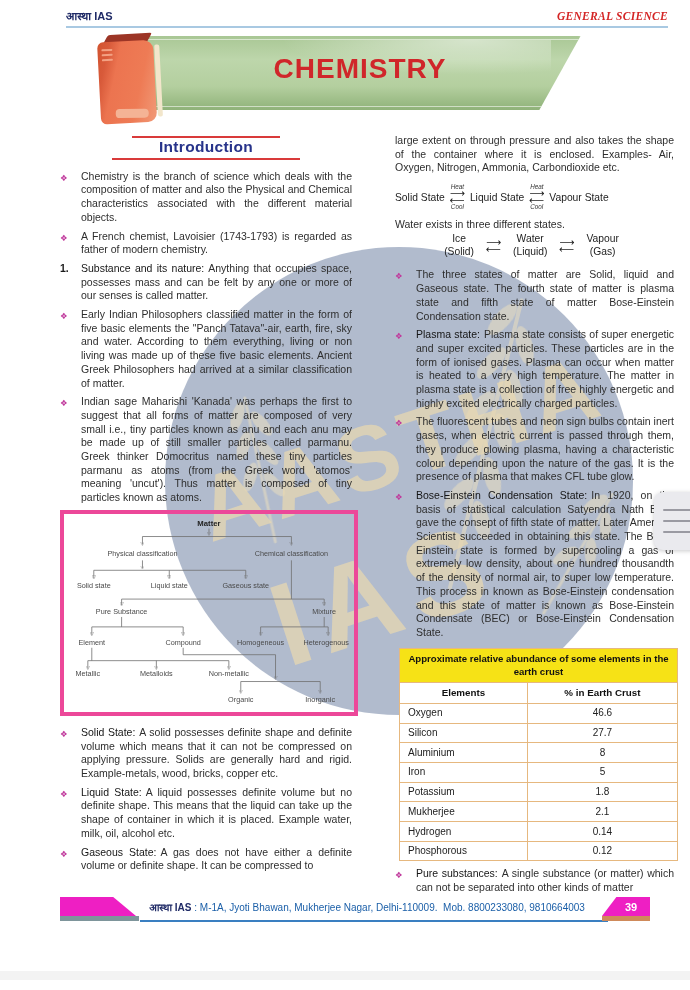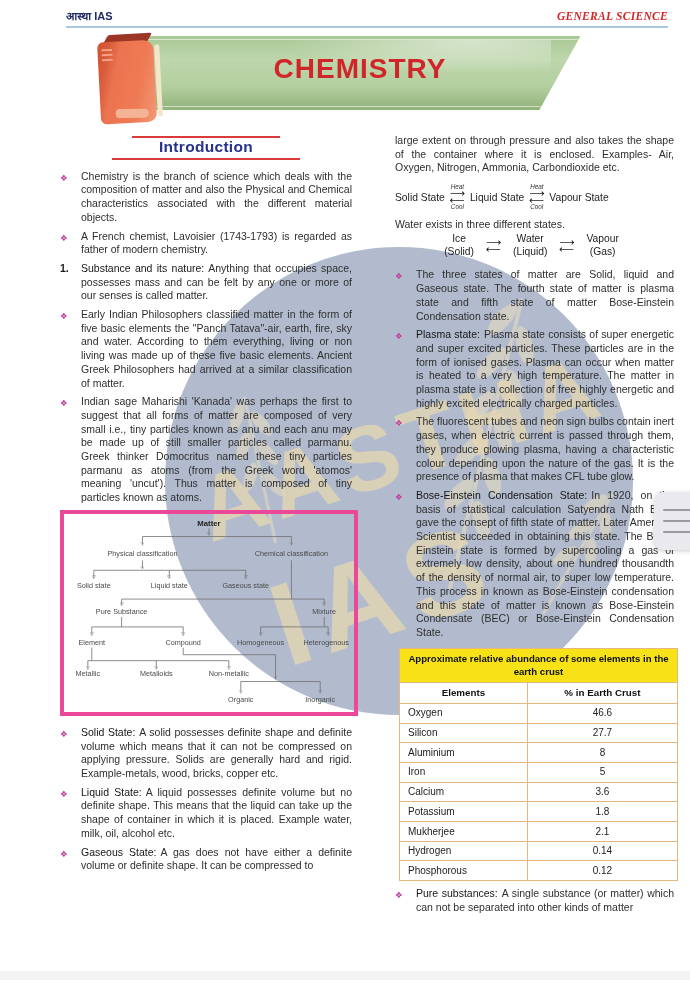--- a/index.html
+++ b/index.html
@@ -357,24 +357,20 @@
             </tr>
         <tr>
               <td>Aluminium</td>
               <td class="val">8</td>
             </tr>
         <tr>
               <td>Iron</td>
               <td class="val">5</td>
             </tr>
         <tr>
-              <td>Calcium</td>
-              <td class="val">3.6</td>
-            </tr>
-        <tr>
               <td>Potassium</td>
               <td class="val">1.8</td>
             </tr>
         <tr>
               <td>Mukherjee</td>
               <td class="val">2.1</td>
             </tr>
         <tr>
               <td>Hydrogen</td>
               <td class="val">0.14</td>
@@ -386,20 +382,33 @@
       </tbody>
         </table>
 
       <div class="item">
         <span class="marker">❖</span>
         <p class="btext"><b class="lead">Pure substances:</b><span>A single substance (or matter) which can not be separated into other kinds of matter</span></p>
       </div>
     </div>
   </div>
 
+  <div class="footer">
+    <div class="foot-shape"></div>
+    <div class="foot-shape-bar"></div>
+    <div class="foot-text">
+      <b>आस्था IAS</b>
+      <span>: M-1A, Jyoti Bhawan, Mukherjee Nagar, Delhi-110009.&nbsp; Mob. 8800233080, 9810664003</span>
+    </div>
+    <div class="foot-rule"></div>
+    <div class="page-badge">
+      <span>39</span>
+    </div>
+    <div class="page-badge-bar"></div>
+  </div>
 
   <div class="side-widget">
     <div class="bar" style="top:17px;"></div>
     <div class="bar" style="top:28px;"></div>
     <div class="bar" style="top:39px;"></div>
   </div>
 
   <div class="bottom-strip"></div>
 </div>
 

